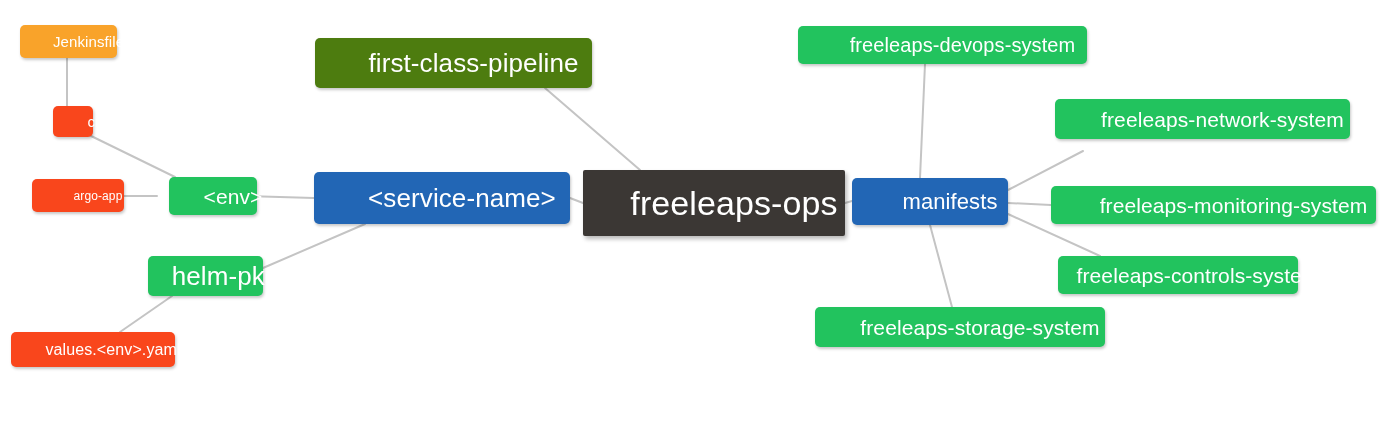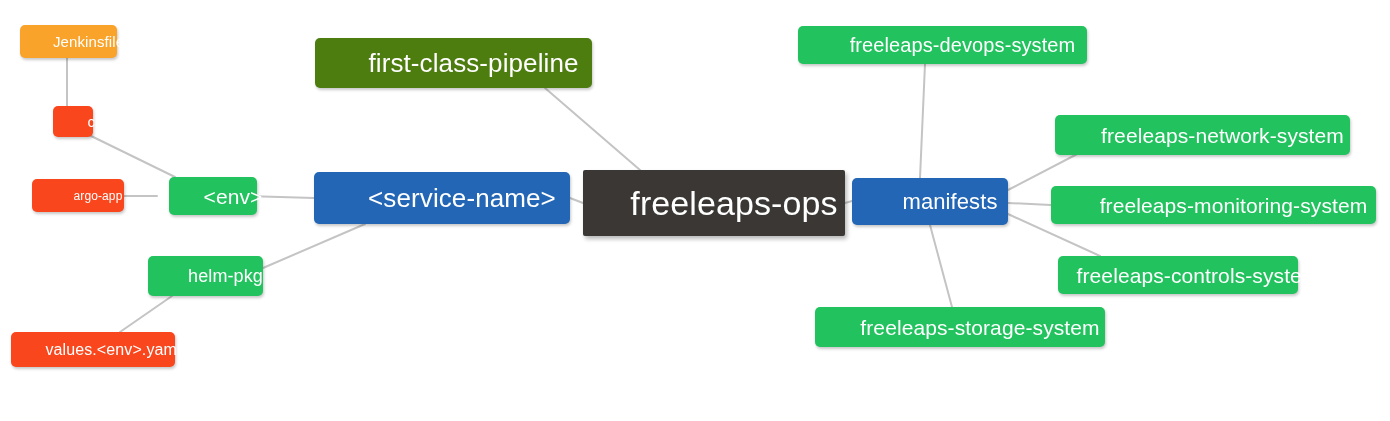--- a/index.html
+++ b/index.html
@@ -76,39 +76,39 @@
     </div>
     <div class="node" style="left: 852px; top: 178px; width: 156px; height: 47px; background: rgb(34, 102, 181); font-size: 22px;">
       <span>manifests</span>
     </div>
     <div class="node" style="left: 315px; top: 38px; width: 277px; height: 50px; background: #4d7c0f; font-size: 26px;">
       <span>first-class-pipeline</span>
     </div>
     <div class="node" style="left: 169px; top: 177px; width: 88px; height: 38px; background: rgb(34, 195, 94); font-size: 21px;">
       <span>&lt;env&gt;</span>
     </div>
-    <div class="node" style="left: 148px; top: 256px; width: 115px; height: 40px; background: rgb(34, 195, 94); font-size: 18px;">
+    <div class="node" style="left: 148px; top: 256px; width: 115px; height: 40px; background: rgb(34, 195, 94); font-size: 26px;">
       <span>helm-pkg</span>
     </div>
     <div class="node" style="left: 53px; top: 106px; width: 32px; height: 31px; background: rgb(249, 70, 28); font-size: 15px;">
       <span>ci</span>
     </div>
     <div class="node" style="left: 20px; top: 25px; width: 97px; height: 33px; background: rgb(249, 163, 42); font-size: 15px;">
       <span>Jenkinsfile</span>
     </div>
     <div class="node" style="left: 32px; top: 179px; width: 92px; height: 33px; background: rgb(249, 70, 28); font-size: 12px;">
       <span>argo-app</span>
     </div>
     <div class="node" style="left: 11px; top: 332px; width: 164px; height: 35px; background: rgb(249, 70, 28); font-size: 16px;">
       <span>values.&lt;env&gt;.yaml</span>
     </div>
     <div class="node" style="left: 798px; top: 26px; width: 289px; height: 38px; background: rgb(34, 195, 94); font-size: 20px;">
       <span>freeleaps-devops-system</span>
     </div>
-    <div class="node" style="left: 1055px; top: 115px; width: 295px; height: 40px; background: rgb(34, 195, 94); font-size: 21px;">
+    <div class="node" style="left: 1055px; top: 99px; width: 295px; height: 40px; background: rgb(34, 195, 94); font-size: 21px;">
       <span>freeleaps-network-system</span>
     </div>
     <div class="node" style="left: 1051px; top: 186px; width: 325px; height: 38px; background: rgb(34, 195, 94); font-size: 21px;">
       <span>freeleaps-monitoring-system</span>
     </div>
     <div class="node" style="left: 1058px; top: 256px; width: 240px; height: 38px; background: rgb(34, 195, 94); font-size: 21px; justify-content: center;">
       <span>freeleaps-controls-system</span>
     </div>
     <div class="node" style="left: 815px; top: 307px; width: 290px; height: 40px; background: rgb(34, 195, 94); font-size: 21px;">
       <span>freeleaps-storage-system</span>

